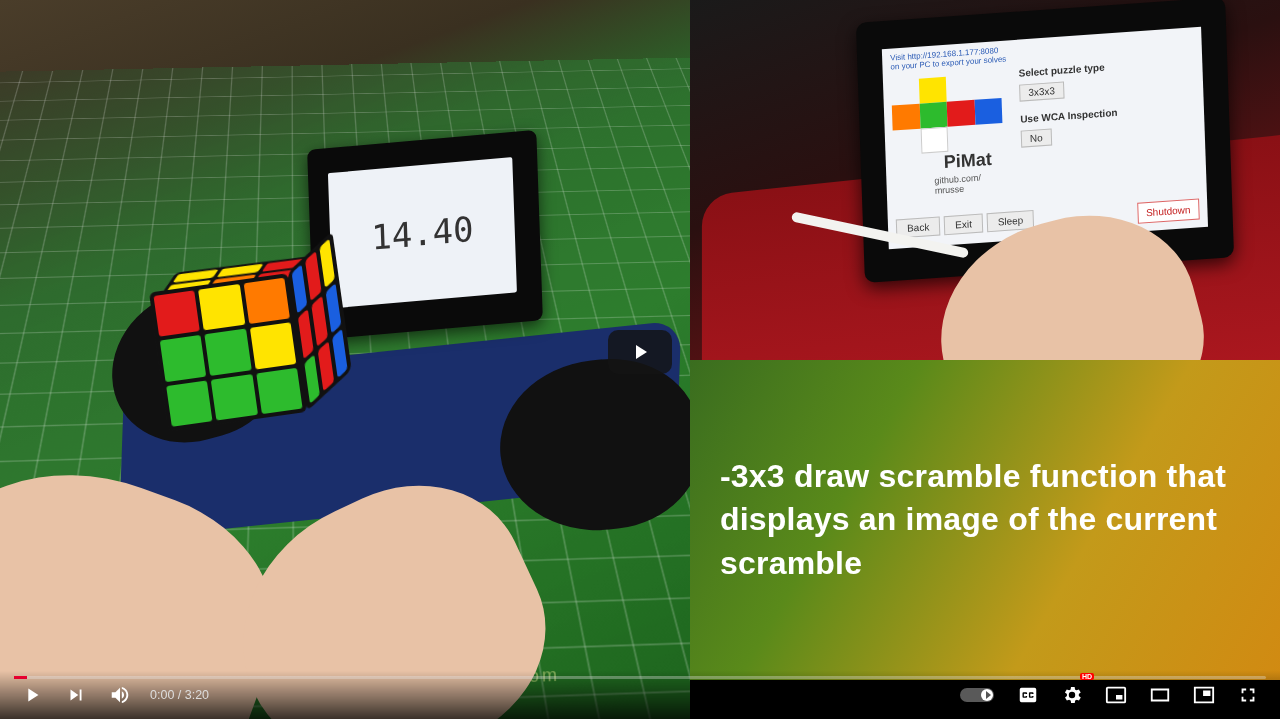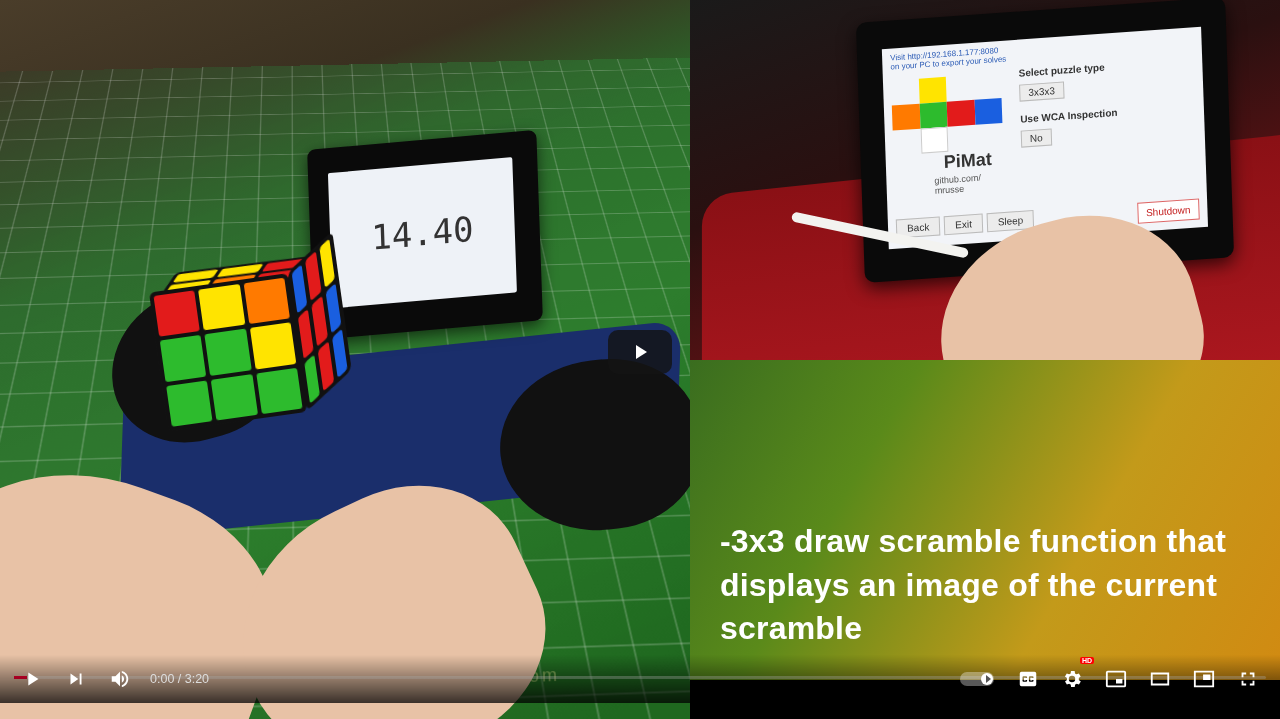--- a/index.html
+++ b/index.html
@@ -222,21 +222,21 @@
     transform: rotate(-15deg);
   }
 
   
   .right-lower {
     position:absolute;
     top:360px; left:690px;
     width:590px; height:320px;
     background:linear-gradient(120deg,#3a6d1f 0%, #5a8a1a 30%, #c39a1a 65%, #d18a12 100%);
     display:flex;
-    align-items:flex-end;
+    align-items:center;
     padding:30px 30px;
   }
   .overlay-text {
     color:#fff;
     font-size:32px;
     font-weight:bold;
     line-height:1.35;
     letter-spacing:0.2px;
   }
 
@@ -250,21 +250,21 @@
     display:flex;
     align-items:center;
     justify-content:center;
     cursor:pointer;
   }
   .play-center svg { width:24px; height:24px; fill:#fff; }
 
   
   .controls {
     position:absolute;
-    left:0; bottom:16px;
+    left:0; bottom:0;
     width:100%;
     height:48px;
     background:linear-gradient(to top, rgba(0,0,0,0.75), rgba(0,0,0,0.0));
     display:flex;
     align-items:center;
     padding:0 14px;
     gap:8px;
   }
   .progress-bar {
     position:absolute;

